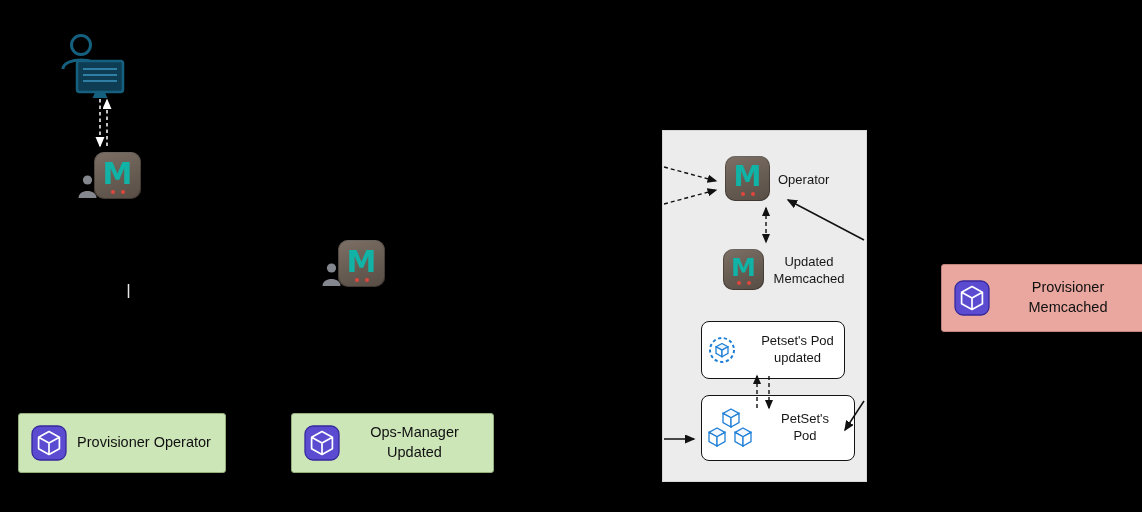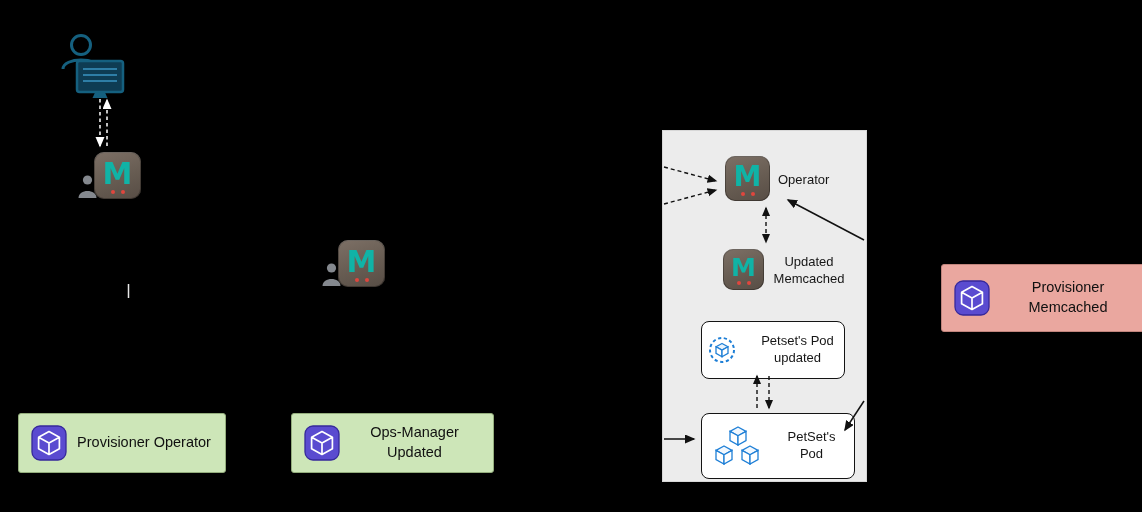--- a/index.html
+++ b/index.html
@@ -6,21 +6,21 @@
   body{
     width:1142px;height:512px;position:relative;overflow:hidden;
     background:#000;
     font-family:"Liberation Sans","DejaVu Sans",sans-serif;
   }
   .abs{position:absolute;}
   .stage{position:absolute;left:0;top:0;width:1142px;height:512px;}
   .panel{background:#ececec;border:1px solid #d7d7d7;}
   .node-box{
     position:absolute;background:#fff;border:1px solid #141414;border-radius:8px;
-    display:flex;align-items:center;justify-content:center;gap:21px;padding:4px 6px;
+    display:flex;align-items:center;justify-content:flex-start;gap:21px;padding:4px 6px;
   }
   .node-label{font-size:13px;color:#161616;text-align:center;line-height:1.3;}
   .icon-label{position:absolute;font-size:13px;color:#161616;line-height:1.3;}
   .op-box{position:absolute;display:flex;align-items:center;padding:0 12px;gap:8px;border-radius:3px;}
   .op-green{background:#cde6b8;border:1px solid #93ad7c;}
   .op-pink{background:#eaa79f;border:1px solid #c0847c;}
   .op-label{flex:1;font-size:14.5px;color:#101010;text-align:center;line-height:1.35;}
   .mc{
     position:absolute;border-radius:10px;
     background:linear-gradient(160deg,#7d7066 0%,#675c52 55%,#574d45 100%);
@@ -103,21 +103,21 @@
     <div class="node-box" style="left:38px;top:190px;width:130px;height:48px">
       <svg width="28" height="28" viewBox="0 0 28 28" style="flex:0 0 28px">
         <circle cx="14" cy="14" r="12" fill="none" stroke="#1e7fd6" stroke-width="2" stroke-dasharray="3.2 2.6"></circle>
         <path d="M14 7.5 L20 10.8 L14 14.1 L8 10.8 Z" fill="#eaf4fd" stroke="#1e7fd6" stroke-width="1.3" stroke-linejoin="round"></path>
         <path d="M8 10.8 L8 17.4 L14 20.7 L14 14.1 Z" fill="#ffffff" stroke="#1e7fd6" stroke-width="1.3"></path>
         <path d="M20 10.8 L20 17.4 L14 20.7 L14 14.1 Z" fill="#ffffff" stroke="#1e7fd6" stroke-width="1.3"></path>
       </svg>
       <div class="node-label" style="width:82px">Petset's Pod updated</div>
     </div>
 
-    <div class="node-box" style="left:38px;top:282px;width:140px;height:56px">
+    <div class="node-box" style="left:38px;top:264px;width:140px;height:56px">
       <div class="cubes">
         <svg style="left:14px;top:0" width="18" height="20" viewBox="0 0 18 20">
           <path d="M9 1 L17 5.4 L9 9.8 L1 5.4 Z" fill="#f2f8fe" stroke="#1e7fd6" stroke-width="1.3" stroke-linejoin="round"></path>
           <path d="M1 5.4 L1 14.6 L9 19 L9 9.8 Z" fill="#ffffff" stroke="#1e7fd6" stroke-width="1.3"></path>
           <path d="M17 5.4 L17 14.6 L9 19 L9 9.8 Z" fill="#ffffff" stroke="#1e7fd6" stroke-width="1.3"></path>
         </svg>
         <svg style="left:0;top:19px" width="18" height="20" viewBox="0 0 18 20">
           <path d="M9 1 L17 5.4 L9 9.8 L1 5.4 Z" fill="#f2f8fe" stroke="#1e7fd6" stroke-width="1.3" stroke-linejoin="round"></path>
           <path d="M1 5.4 L1 14.6 L9 19 L9 9.8 Z" fill="#ffffff" stroke="#1e7fd6" stroke-width="1.3"></path>
           <path d="M17 5.4 L17 14.6 L9 19 L9 9.8 Z" fill="#ffffff" stroke="#1e7fd6" stroke-width="1.3"></path>

